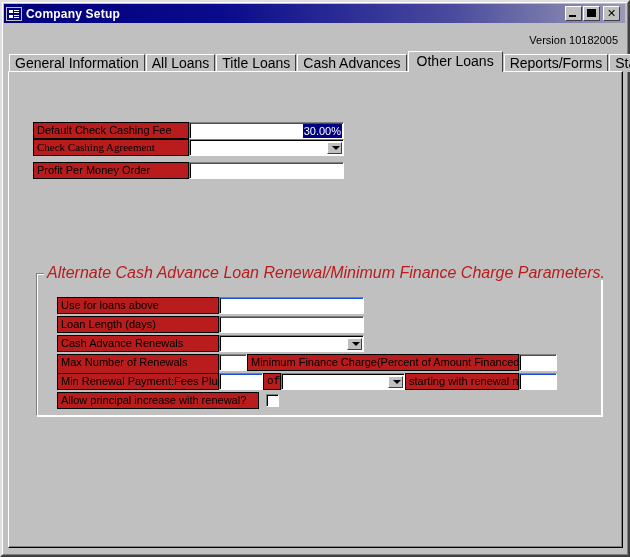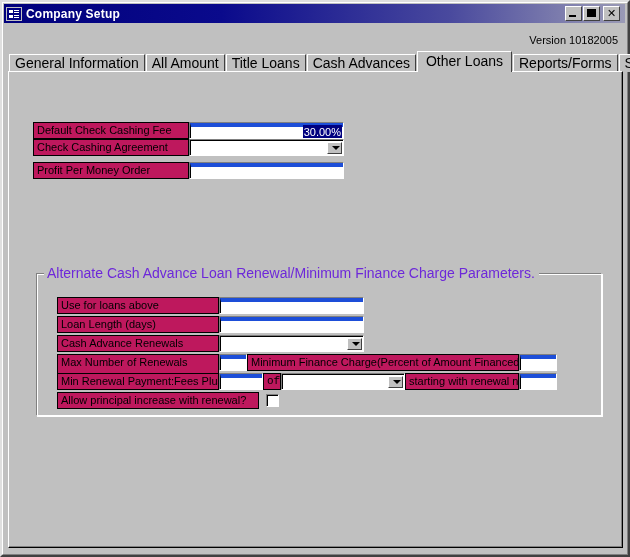--- a/index.html
+++ b/index.html
@@ -204,21 +204,21 @@
     border-bottom: 1px solid #ffffff;
     font-size: 11px;
     line-height: 15px;
     color: #000;
     overflow: hidden;
     white-space: nowrap;
   }
   .field .inner {
     position: absolute;
     left: 0; top: 0; right: 0; bottom: 0;
-    border-top: 4px solid #1d4ed8;
+    border-top: 1px solid #1d4ed8;
     border-left: 1px solid #000000;
     box-sizing: border-box;
     padding: 0 1px;
     display: flex;
     align-items: center;
   }
   .field .val {
     flex: 1 1 auto;
     text-align: right;
     padding-right: 1px;
@@ -228,21 +228,21 @@
     background: #000080;
     color: #ffffff;
     flex: 0 0 auto;
     margin-left: auto;
     padding: 0 1px;
   }
 
   
   .lbl {
     position: absolute;
-    background: #be185d;
+    background: #b91c1c;
     box-sizing: border-box;
     border: 1px solid #000000;
     border-right-color: #000000;
     font-size: 11px;
     line-height: 15px;
     padding-left: 3px;
     white-space: nowrap;
     color: #000;
     overflow: hidden;
   }
@@ -326,24 +326,25 @@
     border-top-color: #ffffff;
     box-sizing: border-box;
     pointer-events: none;
   }
   #gb-legend {
     position: absolute;
     left: 8px;
     top: -7px;
     background: #c0c0c0;
     padding: 0 4px 0 3px;
-    font-size: 14px;
+    font-size: 16px;
     line-height: 14px;
     white-space: nowrap;
-    color: #6d28d9;
+    color: #b91c1c;
+    font-style: italic;
   }
 
   
   .chk {
     position: absolute;
     width: 13px;
     height: 13px;
     background: #ffffff;
     box-sizing: border-box;
     border-top: 1px solid #808080;
@@ -389,21 +390,21 @@
     </div>
   </div>
 
   <div id="version">Version 10182005</div>
 
   <div id="tabstrip">
     <div class="tab">
       <span>General Information</span>
     </div>
     <div class="tab">
-      <span>All Amount</span>
+      <span>All Loans</span>
     </div>
     <div class="tab">
       <span>Title Loans</span>
     </div>
     <div class="tab">
       <span>Cash Advances</span>
     </div>
     <div class="tab active">
       <span>Other Loans</span>
     </div>
@@ -418,21 +419,21 @@
   <div id="tabpage">
     <div id="tabpage-inner"></div>
 
     <div class="lbl" style="left:24px; top:50px; width:156px; height:17px;">Default Check Cashing Fee</div>
     <div class="field" style="left:180px; top:50px; width:155px; height:17px;">
       <div class="inner">
         <span class="val selected">30.00%</span>
       </div>
     </div>
 
-    <div class="lbl" style="left:24px; top:67px; width:156px; height:17px;">Check Cashing Agreement</div>
+    <div class="lbl" style="left:24px; top:67px; width:156px; height:17px;font-family:Liberation Serif, serif;">Check Cashing Agreement</div>
     <div class="combo" style="left:180px; top:67px; width:155px; height:17px;">
       <div class="cinner">
         <span class="ctext"></span>
         <span class="cbtn">
           <span class="arrow"></span>
         </span>
       </div>
     </div>
 
     <div class="lbl" style="left:24px; top:90px; width:156px; height:17px;">Profit Per Money Order</div>

